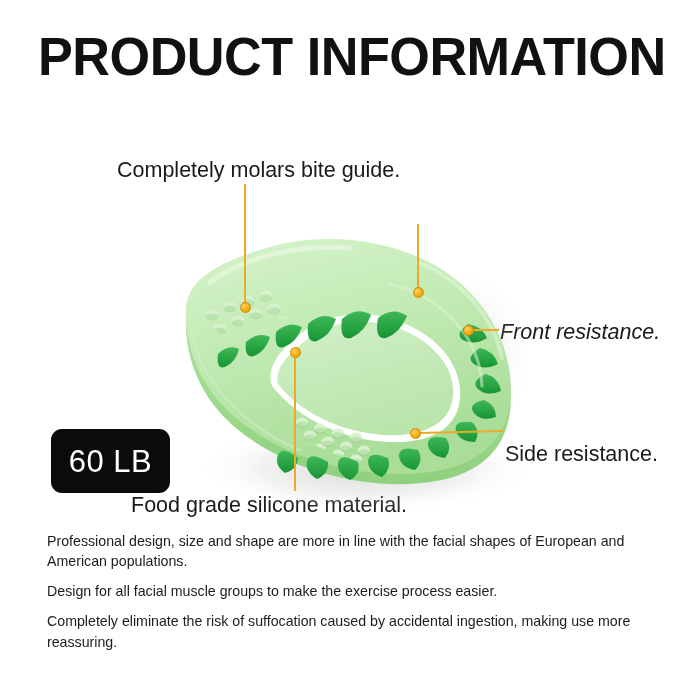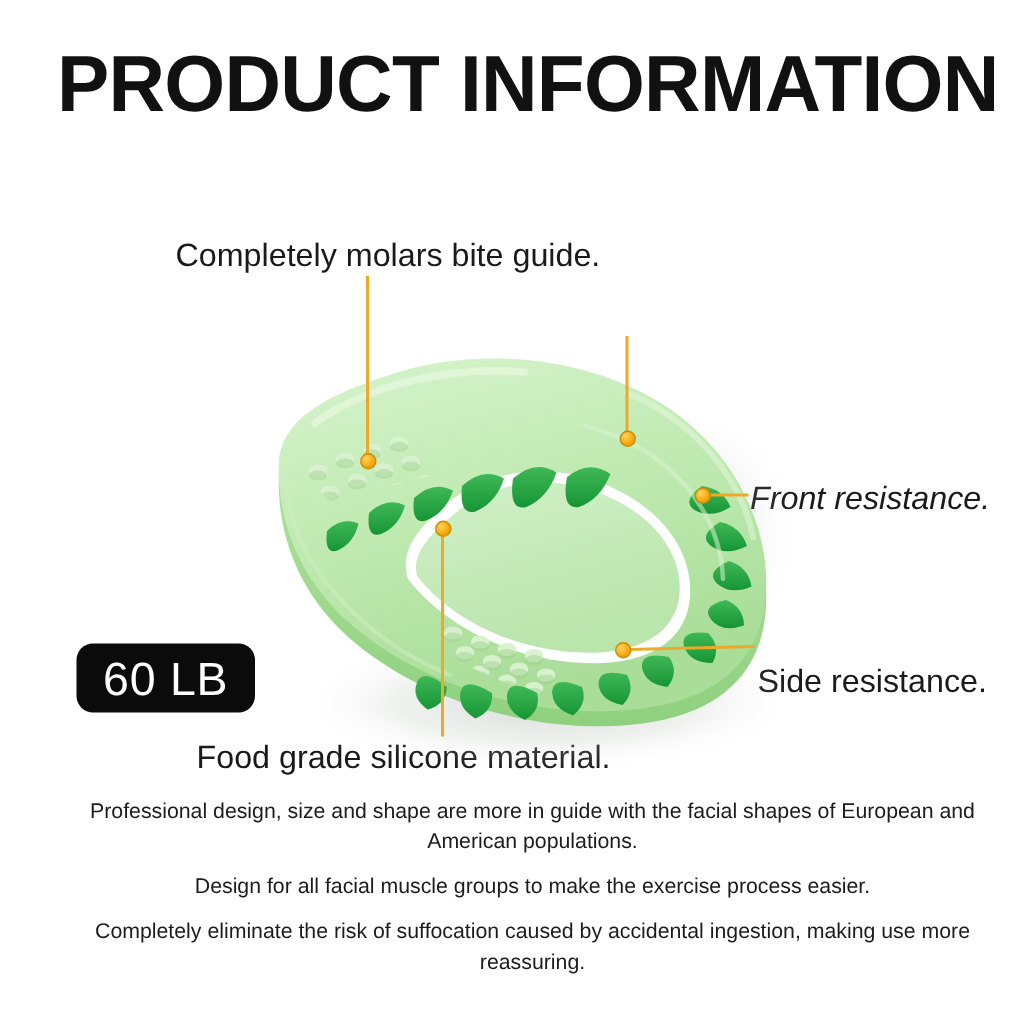--- a/index.html
+++ b/index.html
@@ -4,21 +4,21 @@
 <style>
   html,body{margin:0;padding:0;}
   body{
     width:679px;height:679px;
     background:#ffffff;
     font-family:"Liberation Sans","DejaVu Sans",sans-serif;
     color:#111;
     overflow:hidden;
     position:relative;
   }
-  #page{position:relative;width:679px;height:679px;background:#fff;text-align:center;}
+  #page{position:relative;width:679px;height:679px;background:#fff;}
 
   
   .title{
     position:absolute;left:38px;top:30px;width:625px;
     font-size:53px;
     font-weight:bold;
     letter-spacing:-0.5px;
     line-height:1.0;
     color:#111111;
     white-space:nowrap;
@@ -46,21 +46,21 @@
     background:radial-gradient(circle at 35% 32%, #ffd15e 0%, #f7ab10 55%, #dd9406 100%);
     border:1px solid #c98d0a;
     box-sizing:border-box;
     z-index:6;
   }
   .leader-svg{position:absolute;left:0;top:0;width:679px;height:679px;pointer-events:none;z-index:5;}
 
   
   .badge{
     position:absolute;left:51px;top:429px;
-    width:119px;height:46px;
+    width:119px;height:64px;
     background:#0b0b0b;
     border-radius:11px;
     display:flex;align-items:center;justify-content:center;
   }
   .badge span{
     color:#ffffff;
     font-size:31px;
     font-weight:normal;
     letter-spacing:0.5px;
     line-height:1;
@@ -270,18 +270,18 @@
   <div class="callout-label cl-protrusion">Completely molars bite guide.</div>
   <div class="callout-label cl-front">Front resistance.</div>
   <div class="callout-label cl-side">Side resistance.</div>
   <div class="callout-label cl-food">Food grade silicone material.</div>
 
   <div class="badge">
     <span>60 LB</span>
   </div>
 
   <div class="body-copy">
-    <p>Professional design, size and shape are more in guide with the facial shapes of European and American populations.</p>
+    <p>Professional design, size and shape are more in line with the facial shapes of European and American populations.</p>
     <p>Design for all facial muscle groups to make the exercise process easier.</p>
     <p>Completely eliminate the risk of suffocation caused by accidental ingestion, making use more reassuring.</p>
   </div>
 
 </div>
 
 </body></html>

